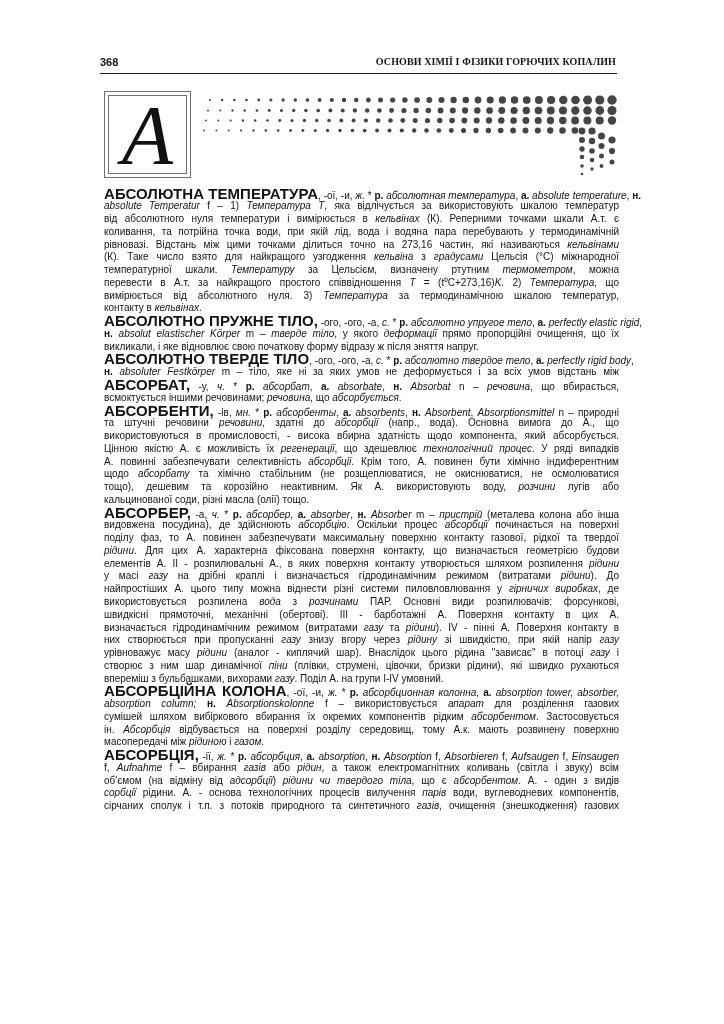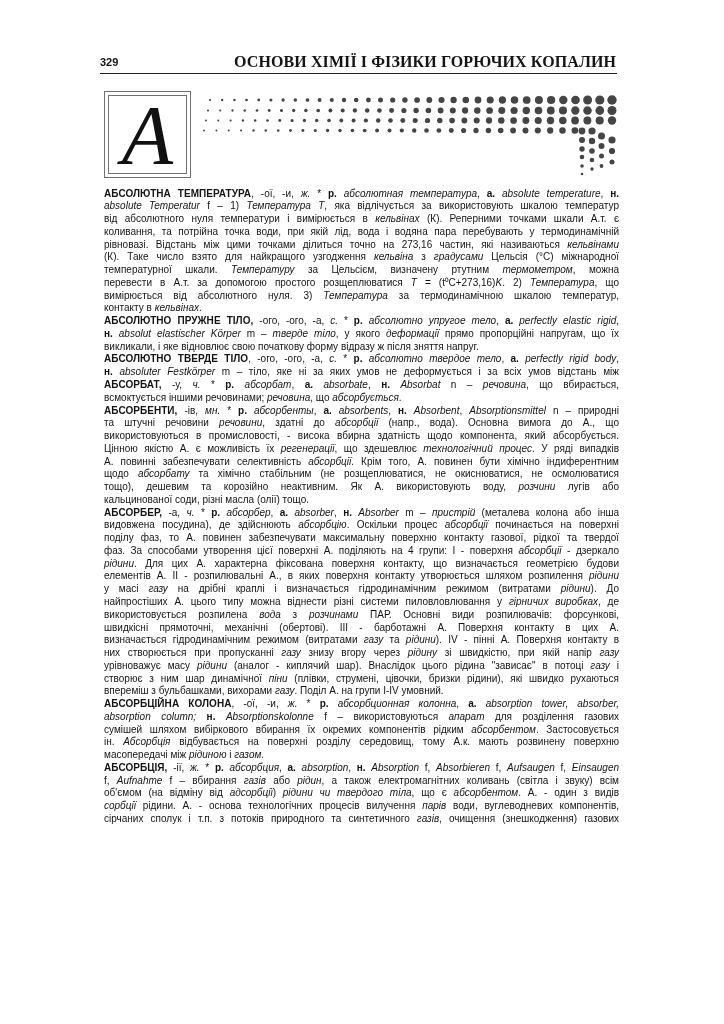--- a/index.html
+++ b/index.html
@@ -20,21 +20,21 @@
     font-weight: bold;
     font-size: 11px;
     line-height: 14px;
   }
   .running-title {
     position: absolute;
     right: 108px;
     top: 54px;
     font-family: "Liberation Serif", serif;
     font-weight: bold;
-    font-size: 16px;
+    font-size: 10px;
     line-height: 15px;
     letter-spacing: 0.1px;
     white-space: nowrap;
   }
   .header-rule {
     position: absolute;
     left: 100px;
     top: 73px;
     width: 517px;
     height: 1.3px;
@@ -83,28 +83,28 @@
     height: 12.77px;
     line-height: 12.77px;
     font-size: 10px;
     white-space: nowrap;
     text-align: justify;
     text-align-last: justify;
   }
   .line.last { text-align-last: left; }
   .r-b { font-weight: bold; }
   .r-i { font-style: italic; }
-  .r-b.headword { font-size: 10px; letter-spacing: 0.05px; }
+  .r-b.headword { font-size: 15px; letter-spacing: 0.05px; }
 </style>
 </head>
 <body>
 
 <div class="page">
 
-  <div class="page-number">329</div>
+  <div class="page-number">368</div>
   <div class="running-title">ОСНОВИ ХІМІЇ І ФІЗИКИ ГОРЮЧИХ КОПАЛИН</div>
   <div class="header-rule"></div>
 
   <div class="logo-box">
     <div class="logo-inner">
       <div class="logo-letter">A</div>
     </div>
   </div>
 
   <svg class="dot-pattern" id="dot-pattern" viewBox="0 0 724 200" xmlns="http://www.w3.org/2000/svg">
@@ -263,27 +263,27 @@
 
   <div class="text-body" id="text-body">
       <div>
         <div class="line"><span class="r-b headword">АБСОЛЮТНА ТЕМПЕРАТУРА</span><span>, -ої, -и, </span><span class="r-i">ж.</span><span> * </span><span class="r-b">р.</span><span> </span><span class="r-i">абсолютная температура</span><span>, </span><span class="r-b">а.</span><span> </span><span class="r-i">absolute temperature</span><span>, </span><span class="r-b">н.</span></div>
         <div class="line"><span class="r-i">absolute Temperatur</span><span> f – 1) </span><span class="r-i">Температура T</span><span>, яка відлічується за використовують шкалою температур</span></div>
         <div class="line"><span>від абсолютного нуля температури і вимірюється в </span><span class="r-i">кельвінах</span><span> (К). Реперними точками шкали А.т. є</span></div>
         <div class="line"><span>коливання, та потрійна точка води, при якій лід, вода і водяна пара перебувають у термодинамічній</span></div>
         <div class="line"><span>рівновазі. Відстань між цими точками ділиться точно на 273,16 частин, які називаються </span><span class="r-i">кельвінами</span></div>
         <div class="line"><span>(К). Таке число взято для найкращого узгодження </span><span class="r-i">кельвіна</span><span> з </span><span class="r-i">градусами</span><span> Цельсія (°C) міжнародної</span></div>
         <div class="line"><span>температурної шкали. </span><span class="r-i">Температуру</span><span> за Цельсієм, визначену ртутним </span><span class="r-i">термометром</span><span>, можна</span></div>
-        <div class="line"><span>перевести в А.т. за допомогою простого розщеплюватися </span><span class="r-i">T</span><span> = (t⁰C+273,16)</span><span class="r-i">K</span><span>. 2) </span><span class="r-i">Температура</span><span>, що</span></div>
+        <div class="line"><span>перевести в А.т. за найкращого простого співвідношення </span><span class="r-i">T</span><span> = (t⁰C+273,16)</span><span class="r-i">K</span><span>. 2) </span><span class="r-i">Температура</span><span>, що</span></div>
         <div class="line"><span>вимірюється від абсолютного нуля. 3) </span><span class="r-i">Температура</span><span> за термодинамічною шкалою температур,</span></div>
         <div class="line last"><span>контакту в </span><span class="r-i">кельвінах</span><span>.</span></div>
       </div>
       <div>
         <div class="line"><span class="r-b headword">АБСОЛЮТНО ПРУЖНЕ ТІЛО,</span><span> -ого, -ого, -а, </span><span class="r-i">с.</span><span> * </span><span class="r-b">р.</span><span> </span><span class="r-i">абсолютно упругое тело</span><span>, </span><span class="r-b">а.</span><span> </span><span class="r-i">perfectly elastic rigid</span><span>,</span></div>
-        <div class="line"><span class="r-b">н.</span><span> </span><span class="r-i">absolut elastischer Körper</span><span> m – </span><span class="r-i">тверде тіло</span><span>, у якого </span><span class="r-i">деформації</span><span> прямо пропорційні напругам, що їх</span></div>
+        <div class="line"><span class="r-b">н.</span><span> </span><span class="r-i">absolut elastischer Körper</span><span> m – </span><span class="r-i">тверде тіло</span><span>, у якого </span><span class="r-i">деформації</span><span> прямо пропорційні очищення, що їх</span></div>
         <div class="line last"><span>викликали, і яке відновлює свою початкову форму відразу ж після зняття напруг.</span></div>
       </div>
       <div>
         <div class="line"><span class="r-b headword">АБСОЛЮТНО ТВЕРДЕ ТІЛО</span><span>, -ого, -ого, -а, </span><span class="r-i">с.</span><span> * </span><span class="r-b">р.</span><span> </span><span class="r-i">абсолютно твердое тело</span><span>, </span><span class="r-b">а.</span><span> </span><span class="r-i">perfectly rigid body</span><span>,</span></div>
         <div class="line"><span class="r-b">н.</span><span> </span><span class="r-i">absoluter Festkörper</span><span> m –  тіло, яке ні за яких умов не деформується і за всіх умов відстань між</span></div>
       </div>
       <div>
         <div class="line"><span class="r-b headword">АБСОРБАТ,</span><span> -у, </span><span class="r-i">ч.</span><span> * </span><span class="r-b">р.</span><span> </span><span class="r-i">абсорбат</span><span>, </span><span class="r-b">а.</span><span> </span><span class="r-i">absorbate</span><span>, </span><span class="r-b">н.</span><span> </span><span class="r-i">Absorbat</span><span> n – </span><span class="r-i">речовина</span><span>, що вбирається,</span></div>
         <div class="line last"><span>всмоктується іншими речовинами; </span><span class="r-i">речовина</span><span>, що </span><span class="r-i">абсорбується</span><span>.</span></div>
       </div>
@@ -294,36 +294,35 @@
         <div class="line"><span>Цінною якістю А. є можливість їх </span><span class="r-i">регенерації</span><span>, що здешевлює </span><span class="r-i">технологічний процес</span><span>. У ряді випадків</span></div>
         <div class="line"><span>А. повинні забезпечувати селективність </span><span class="r-i">абсорбції</span><span>. Крім того, А. повинен бути хімічно індиферентним</span></div>
         <div class="line"><span>щодо </span><span class="r-i">абсорбату</span><span> та хімічно стабільним (не розщеплюватися, не окиснюватися, не осмолюватися</span></div>
         <div class="line"><span>тощо), дешевим та корозійно неактивним. Як А. використовують воду, </span><span class="r-i">розчини</span><span> лугів або</span></div>
         <div class="line last"><span>кальцинованої соди, різні масла (олії) тощо.</span></div>
       </div>
       <div>
         <div class="line"><span class="r-b headword">АБСОРБЕР,</span><span> -а, </span><span class="r-i">ч.</span><span> * </span><span class="r-b">р.</span><span> </span><span class="r-i">абсорбер</span><span>, </span><span class="r-b">а.</span><span> </span><span class="r-i">absorber</span><span>, </span><span class="r-b">н.</span><span> </span><span class="r-i">Absorber</span><span> m – </span><span class="r-i">пристрій</span><span> (металева колона або інша</span></div>
         <div class="line"><span>видовжена посудина), де здійснюють </span><span class="r-i">абсорбцію</span><span>. Оскільки процес </span><span class="r-i">абсорбції</span><span> починається на поверхні</span></div>
         <div class="line"><span>поділу фаз, то А. повинен забезпечувати максимальну поверхню контакту газової, рідкої та твердої</span></div>
-        <div class="line"><span>фаз. За способами утворення цієї поверхні А. поділяють на 4 групи: І - поверхня </span><span class="r-i">абсорбції</span><span> - дзеркало</span></div>
         <div class="line"><span class="r-i">рідини</span><span>. Для цих А. характерна фіксована поверхня контакту, що визначається геометрією будови</span></div>
         <div class="line"><span>елементів А. II - розпилювальні А., в яких поверхня контакту утворюється шляхом розпилення </span><span class="r-i">рідини</span></div>
         <div class="line"><span>у масі </span><span class="r-i">газу</span><span> на дрібні краплі і визначається гідродинамічним режимом (витратами </span><span class="r-i">рідини</span><span>). До</span></div>
         <div class="line"><span>найпростіших А. цього типу можна віднести різні системи пиловловлювання у </span><span class="r-i">гірничих виробках</span><span>, де</span></div>
         <div class="line"><span>використовується розпилена </span><span class="r-i">вода</span><span> з </span><span class="r-i">розчинами</span><span> ПАР. Основні види розпилювачів: форсункові,</span></div>
         <div class="line"><span>швидкісні прямоточні, механічні (обертові). III - барботажні А. Поверхня контакту в цих А.</span></div>
         <div class="line"><span>визначається гідродинамічним режимом (витратами </span><span class="r-i">газу</span><span> та </span><span class="r-i">рідини</span><span>). IV - пінні А. Поверхня контакту в</span></div>
         <div class="line"><span>них створюється при пропусканні </span><span class="r-i">газу</span><span> знизу вгору через </span><span class="r-i">рідину</span><span> зі швидкістю, при якій напір </span><span class="r-i">газу</span></div>
         <div class="line"><span>урівноважує масу </span><span class="r-i">рідини</span><span> (аналог - киплячий шар). Внаслідок цього рідина "зависає" в потоці </span><span class="r-i">газу</span><span> і</span></div>
         <div class="line"><span>створює з ним шар динамічної </span><span class="r-i">піни</span><span> (плівки, струмені, цівочки, бризки рідини), які швидко рухаються</span></div>
         <div class="line last"><span>впереміш з бульбашками, вихорами </span><span class="r-i">газу</span><span>. Поділ А. на групи I-IV умовний.</span></div>
       </div>
       <div>
         <div class="line"><span class="r-b headword">АБСОРБЦІЙНА КОЛОНА</span><span>, -ої, -и, </span><span class="r-i">ж.</span><span> * </span><span class="r-b">р.</span><span> </span><span class="r-i">абсорбционная колонна</span><span>, </span><span class="r-b">а.</span><span> </span><span class="r-i">absorption tower, absorber,</span></div>
-        <div class="line"><span class="r-i">absorption column;</span><span> </span><span class="r-b">н.</span><span> </span><span class="r-i">Absorptionskolonne</span><span> f – використовуються </span><span class="r-i">апарат</span><span> для розділення газових</span></div>
+        <div class="line"><span class="r-i">absorption column;</span><span> </span><span class="r-b">н.</span><span> </span><span class="r-i">Absorptionskolonne</span><span> f – використовується </span><span class="r-i">апарат</span><span> для розділення газових</span></div>
         <div class="line"><span>сумішей шляхом вибіркового вбирання їх окремих компонентів рідким </span><span class="r-i">абсорбентом</span><span>. Застосовується</span></div>
         <div class="line"><span>ін. </span><span class="r-i">Абсорбція</span><span> відбувається на поверхні розділу середовищ, тому А.к. мають розвинену поверхню</span></div>
         <div class="line last"><span>масопередачі між </span><span class="r-i">рідиною</span><span> і </span><span class="r-i">газом</span><span>.</span></div>
       </div>
       <div>
         <div class="line"><span class="r-b headword">АБСОРБЦІЯ,</span><span> -ії, </span><span class="r-i">ж.</span><span> * </span><span class="r-b">р.</span><span> </span><span class="r-i">абсорбция</span><span>, </span><span class="r-b">а.</span><span> </span><span class="r-i">absorption</span><span>, </span><span class="r-b">н.</span><span> </span><span class="r-i">Absorption</span><span> f, </span><span class="r-i">Absorbieren</span><span> f, </span><span class="r-i">Aufsaugen</span><span> f, </span><span class="r-i">Einsaugen</span></div>
         <div class="line"><span>f, </span><span class="r-i">Aufnahme</span><span> f – вбирання </span><span class="r-i">газів</span><span> або </span><span class="r-i">рідин</span><span>, а також електромагнітних коливань (світла і звуку) всім</span></div>
         <div class="line"><span>об'ємом (на відміну від </span><span class="r-i">адсорбції</span><span>) </span><span class="r-i">рідини чи твердого тіла</span><span>, що є </span><span class="r-i">абсорбентом</span><span>. А. - один з видів</span></div>
         <div class="line"><span class="r-i">сорбції</span><span> рідини. А. - основа технологічних процесів вилучення </span><span class="r-i">парів</span><span> води, вуглеводневих компонентів,</span></div>
         <div class="line"><span>сірчаних сполук і т.п. з потоків природного та синтетичного </span><span class="r-i">газів</span><span>, очищення (знешкодження) газових</span></div>

